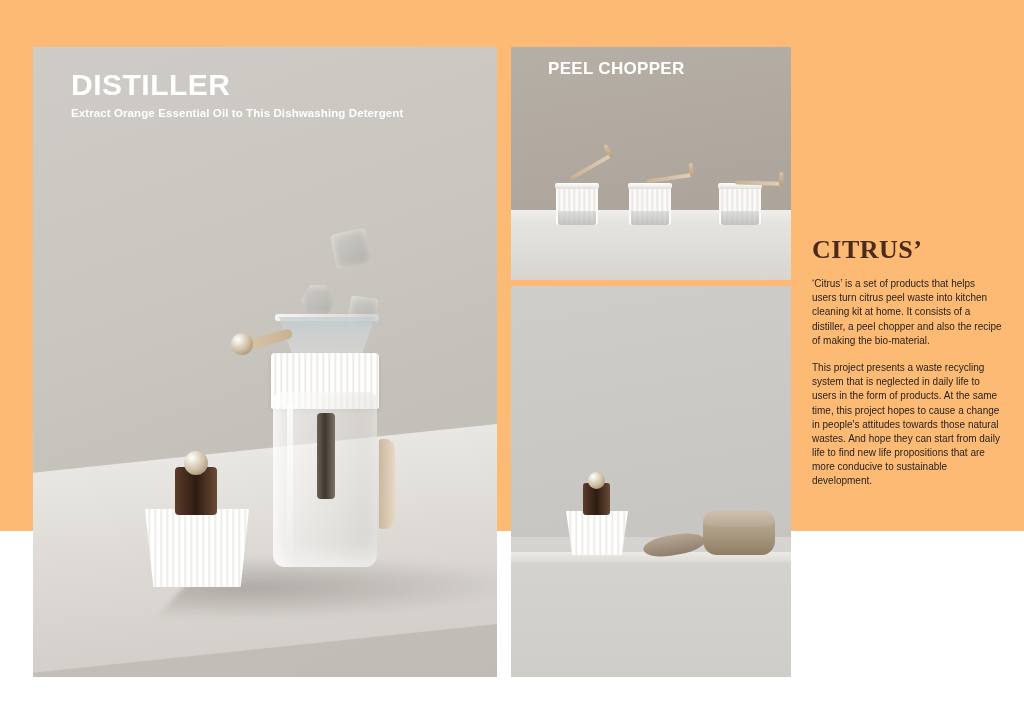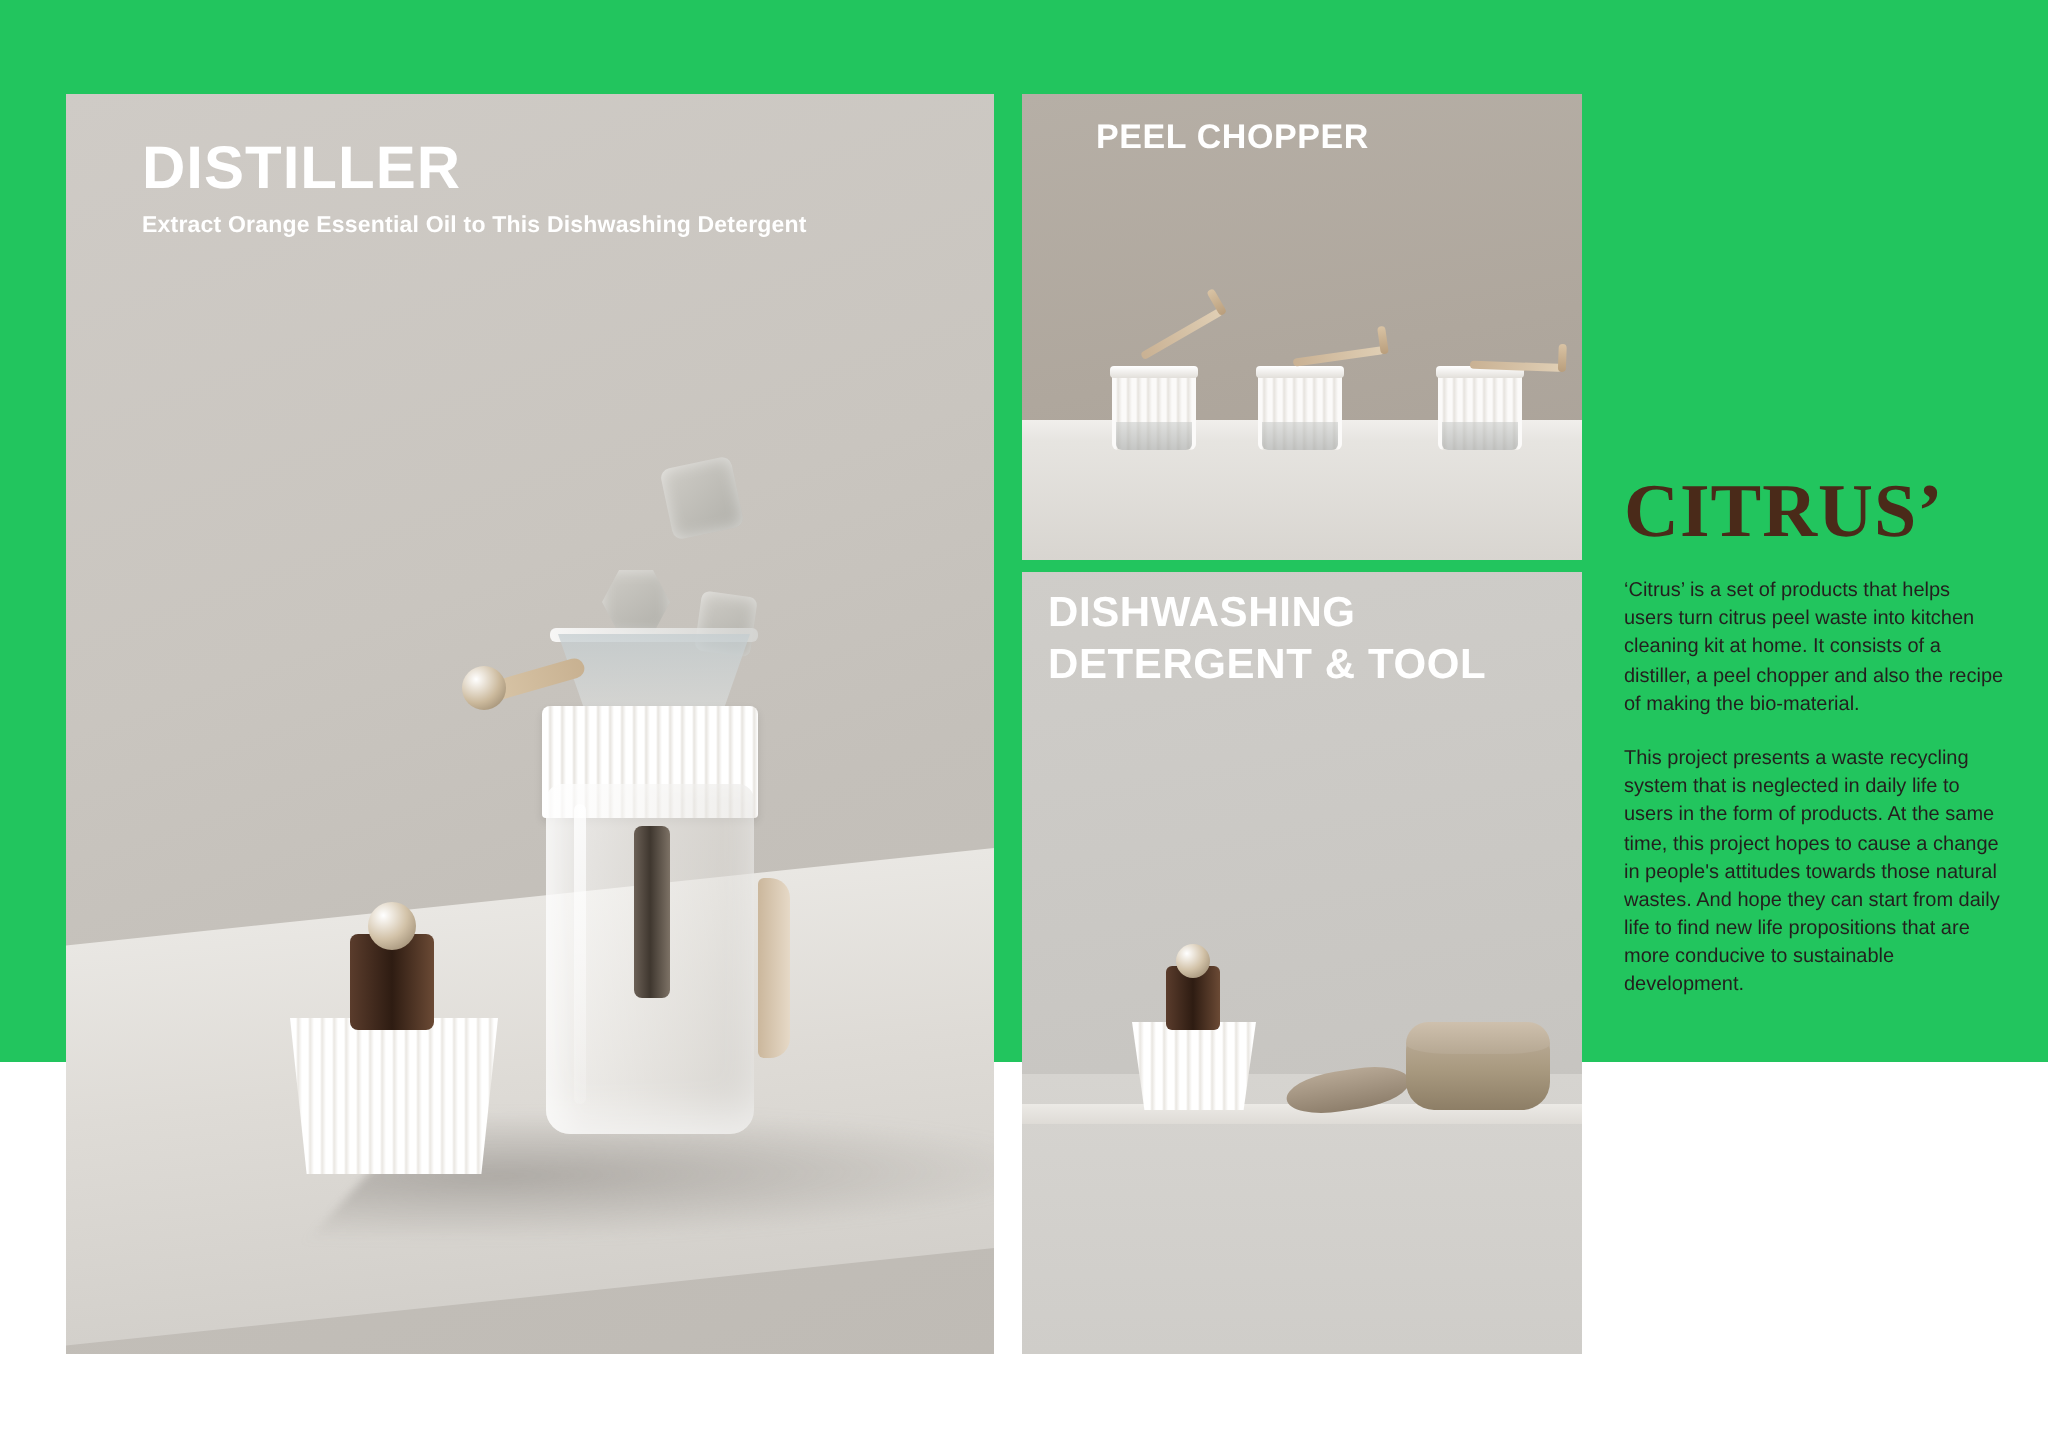--- a/index.html
+++ b/index.html
@@ -10,21 +10,21 @@
     width: 1024px;
     height: 724px;
     background: #ffffff;
     font-family: "Liberation Sans", sans-serif;
     overflow: hidden;
   }
   .page {
     position: relative;
     width: 1024px;
     height: 531px;
-    background: #22c55e;
+    background: #fdba74;
   }
 
   
   .panel-distiller {
     position: absolute;
     left: 33px;
     top: 47px;
     width: 464px;
     height: 630px;
     overflow: hidden;
@@ -394,21 +394,21 @@
 
   
   .text-col {
     position: absolute;
     left: 812px;
     top: 237px;
     width: 190px;
   }
   .brand-title {
     font-family: "Liberation Serif", serif;
-    font-size: 38px;
+    font-size: 26px;
     font-weight: bold;
     color: #4a2a19;
     letter-spacing: 0.5px;
     line-height: 1;
     margin: 0 0 14px 0;
   }
   .body-par {
     font-size: 10px;
     line-height: 1.42;
     color: #231f1d;
@@ -488,24 +488,20 @@
     <div class="dish-table"></div>
 
     <div class="dish-jar">
       <div class="dish-jar-base"></div>
       <div class="dish-jar-cap"></div>
       <div class="dish-jar-ball"></div>
     </div>
     <div class="sponge-flat"></div>
     <div class="sponge-round"></div>
 
-    <div class="dish-title">
-      <div>DISHWASHING</div>
-      <div>DETERGENT &amp; TOOL</div>
-    </div>
   </div>
 
   <div class="text-col">
     <h1 class="brand-title">CITRUS’</h1>
     <p class="body-par"> ‘Citrus’ is a set of products that helps users turn citrus peel waste into kitchen cleaning kit at home. It consists of a distiller, a peel chopper and also the recipe of making the bio-material.</p>
     <p class="body-par">This project presents a waste recycling system that is neglected in daily life to users in the form of products. At the same time, this project hopes to cause a change in people's attitudes towards those natural wastes. And hope they can start from daily life to find new life propositions that are more conducive to sustainable development.</p>
   </div>
 
 </div>
 

